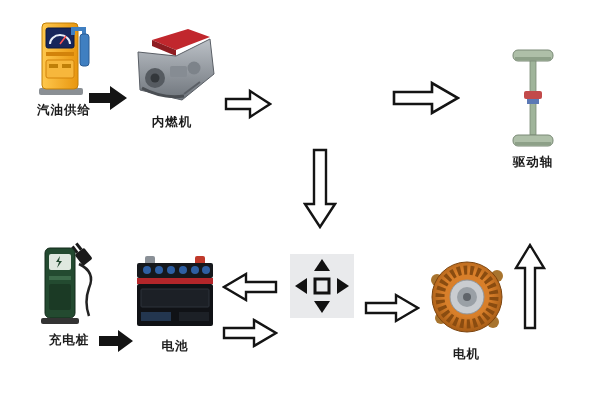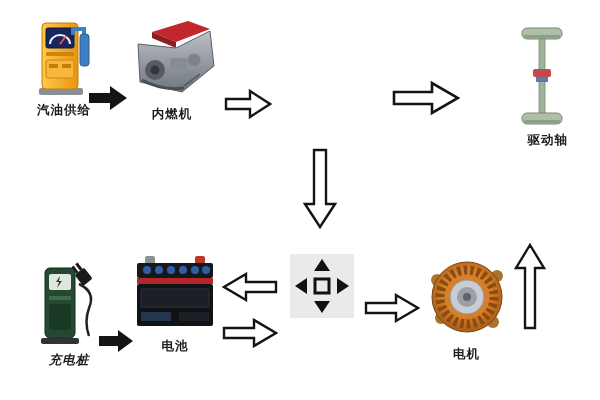--- a/index.html
+++ b/index.html
@@ -41,21 +41,21 @@
       <path d="M49 16 v-7 h-11 v6" fill="none" stroke="#3f7fc1" stroke-width="4"></path>
       <rect x="45" y="14" width="9" height="32" rx="3" fill="#3f7fc1" stroke="#2a5c94"></rect>
     </svg>
     <div class="label">汽油供给</div>
   </div>
 
   <svg class="arrow" style="left:88px;top:84px;" width="40" height="28" viewBox="0 0 40 28">
     <polygon points="1,9 22,9 22,2 39,14 22,26 22,19 1,19" fill="#141414"></polygon>
   </svg>
 
-  <div class="node" style="left:122px;top:16px;width:100px;align-items:center;">
+  <div class="node" style="left:122px;top:24px;width:100px;align-items:center;">
     <svg width="92" height="84" viewBox="0 0 92 84">
       <defs>
         <linearGradient id="gEng" x1="0" y1="0" x2="0" y2="1">
           <stop offset="0" stop-color="#bcc1c7"></stop>
             <stop offset="1" stop-color="#6f757c"></stop>
         </linearGradient>
       </defs>
       <polygon points="26,16 62,5 84,13 50,26" fill="#c1272d"></polygon>
       <polygon points="26,16 50,26 50,32 26,22" fill="#8e1d22"></polygon>
       <polygon points="12,28 50,32 84,15 88,50 56,76 14,66" fill="url(#gEng)" stroke="#5a5f66"></polygon>
@@ -71,38 +71,38 @@
 
   <svg class="arrow" style="left:224px;top:88px;" width="48" height="32" viewBox="0 0 48 32">
     <polygon points="2,11 26,11 26,3 46,16 26,29 26,21 2,21" fill="#ffffff" stroke="#141414" stroke-width="2.4"></polygon>
   </svg>
 
 
   <svg class="arrow" style="left:392px;top:80px;" width="68" height="36" viewBox="0 0 68 36">
     <polygon points="2,12 40,12 40,3 66,18 40,33 40,24 2,24" fill="#ffffff" stroke="#141414" stroke-width="2.6"></polygon>
   </svg>
 
-  <div class="node" style="left:498px;top:26px;width:70px;align-items:flex-end;">
+  <div class="node" style="left:498px;top:48px;width:70px;">
     <svg width="52" height="100" viewBox="0 0 52 100">
       <rect x="6" y="2" width="40" height="11" rx="5" fill="#aebfa8" stroke="#7a8a76"></rect>
       <rect x="8" y="9" width="36" height="3" fill="#8da088"></rect>
       <rect x="23" y="13" width="6" height="74" fill="#9fb49a" stroke="#7a8a76" stroke-width="0.8"></rect>
       <rect x="17" y="43" width="18" height="8" rx="2" fill="#c24a4a"></rect>
       <rect x="20" y="51" width="12" height="5" fill="#5b79b5"></rect>
       <rect x="6" y="87" width="40" height="11" rx="5" fill="#aebfa8" stroke="#7a8a76"></rect>
       <rect x="8" y="94" width="36" height="3" fill="#8da088"></rect>
     </svg>
     <div class="label">驱动轴</div>
   </div>
 
   <svg class="arrow" style="left:303px;top:148px;" width="34" height="82" viewBox="0 0 34 82">
     <polygon points="11,2 23,2 23,56 32,56 17,79 2,56 11,56" fill="#ffffff" stroke="#141414" stroke-width="2.4"></polygon>
   </svg>
 
-  <div class="node" style="left:34px;top:260px;width:70px;font-style:italic;">
+  <div class="node" style="left:34px;top:240px;width:70px;">
     <svg width="60" height="86" viewBox="0 0 60 86">
       <path d="M40 24 Q57 32 50 48 Q45 62 50 76" stroke="#222" stroke-width="2.5" fill="none"></path>
       <g transform="rotate(-38 44 16)">
         <rect x="38" y="10" width="12" height="14" rx="2" fill="#1a1a1a"></rect>
         <rect x="40" y="2" width="3" height="8" fill="#1a1a1a"></rect>
         <rect x="45" y="2" width="3" height="8" fill="#1a1a1a"></rect>
       </g>
       <rect x="6" y="8" width="30" height="70" rx="5" fill="#234a30" stroke="#132a1b"></rect>
       <rect x="10" y="14" width="22" height="16" rx="2" fill="#dfe8df"></rect>
       <path d="M21 16 l-4 6 h3 l-2 6 l5 -7 h-3 z" fill="#234a30"></path>

